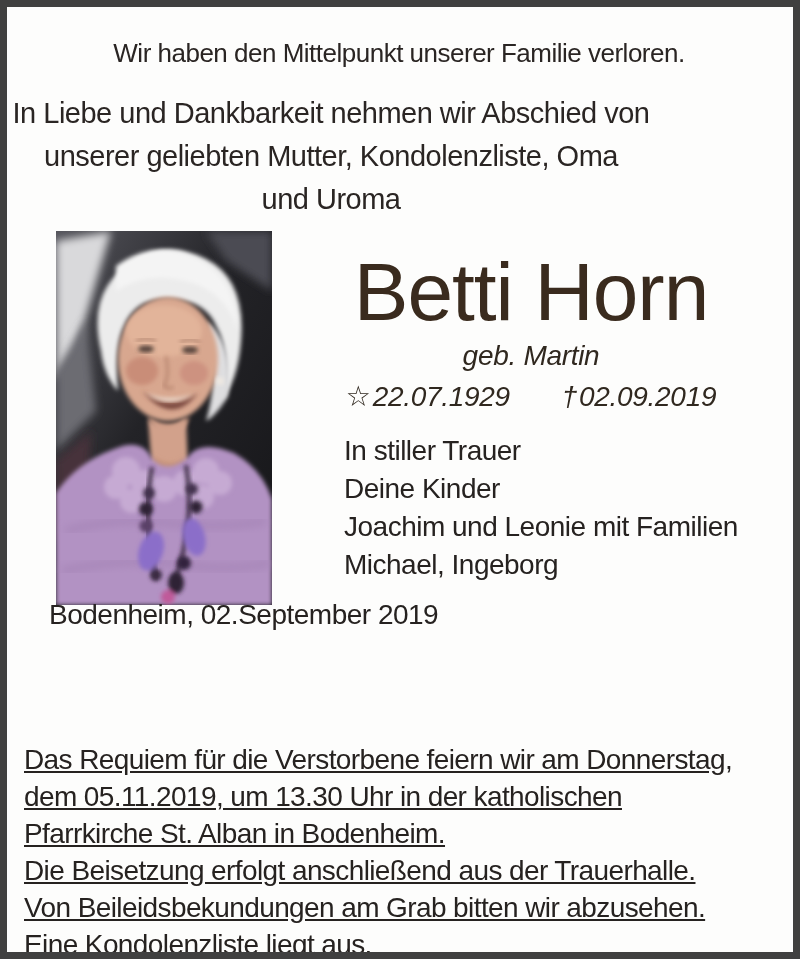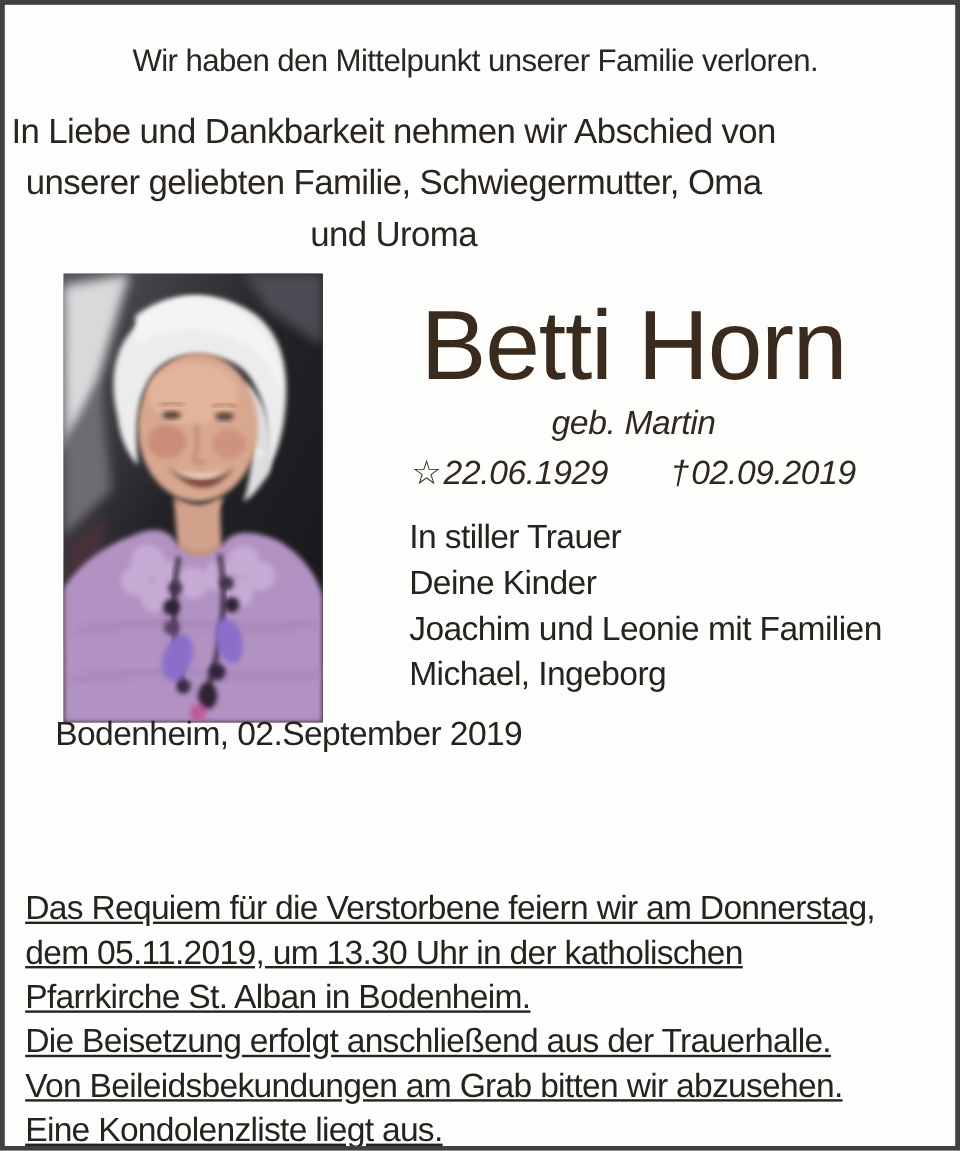--- a/index.html
+++ b/index.html
@@ -1,20 +1,20 @@
 <!DOCTYPE html>
 <html><head>
 <meta charset="utf-8">
 <style>
   html,body{margin:0;padding:0;background:#ffffff;}
   *{box-sizing:border-box;}
   .notice{
     position:relative;
     width:800px;height:959px;
-    border:4px solid #404040;
+    border:7px solid #404040;
     background:#fdfdfc;
     font-family:"Liberation Sans","DejaVu Sans",sans-serif;
     color:#262220;
     overflow:hidden;
   }
   .abs{position:absolute;}
   .headline{
     top:31px;left:0;width:784px;
     text-align:center;
     font-size:26px;letter-spacing:-0.5px;
@@ -71,21 +71,21 @@
 </style>
 </head>
 <body>
 
 <div class="notice">
 
   <div class="abs headline">Wir haben den Mittelpunkt unserer Familie verloren.</div>
 
   <div class="abs intro">
       <div>In Liebe und Dankbarkeit nehmen wir Abschied von</div>
-      <div>unserer geliebten Familie, Schwiegermutter, Oma</div>
+      <div>unserer geliebten Mutter, Kondolenzliste, Oma</div>
       <div>und Uroma</div>
     </div>
 
   <div class="abs photo-frame">
     <svg viewBox="0 0 216 374" preserveAspectRatio="none">
       <defs>
         <filter id="soft" x="-20%" y="-20%" width="140%" height="140%">
           <feGaussianBlur stdDeviation="2.2"></feGaussianBlur>
         </filter>
         <filter id="soft2" x="-20%" y="-20%" width="140%" height="140%">
@@ -170,21 +170,21 @@
         <circle cx="112" cy="366" r="7" fill="#c05a9a"></circle>
       </g>
     </svg>
   </div>
 
   <div class="abs name">Betti Horn</div>
 
   <div class="abs maiden">geb. Martin</div>
 
   <div class="abs dates">
-    <span class="birth"><span class="sym">☆</span><span>22.06.1929</span></span><span class="death"><span class="sym">†</span><span>02.09.2019</span></span>
+    <span class="birth"><span class="sym">☆</span><span>22.07.1929</span></span><span class="death"><span class="sym">†</span><span>02.09.2019</span></span>
   </div>
 
   <div class="abs mourners">
       <div>In stiller Trauer</div>
       <div>Deine Kinder</div>
       <div>Joachim und Leonie mit Familien</div>
       <div>Michael, Ingeborg</div>
     </div>
 
   <div class="abs place-date">Bodenheim, 02.September 2019</div>

